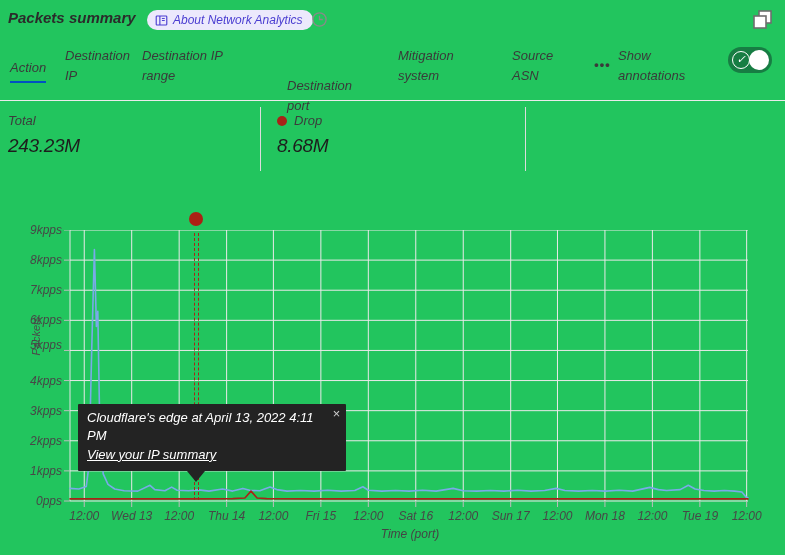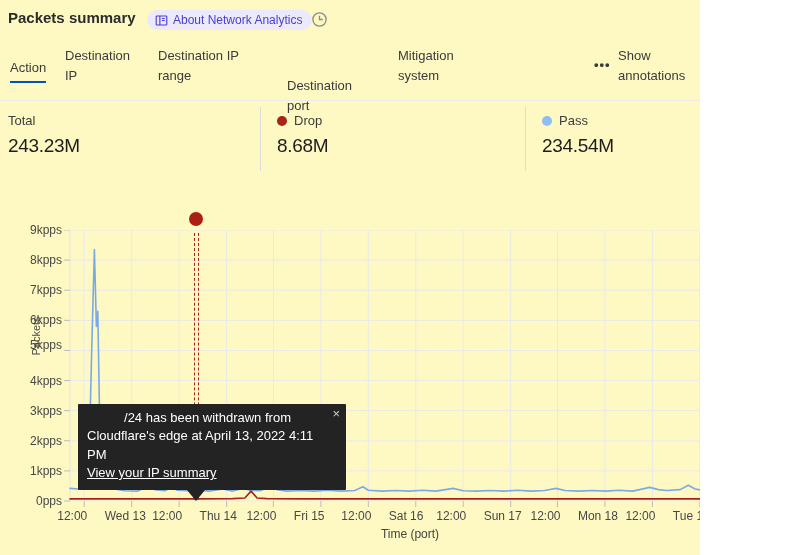--- a/index.html
+++ b/index.html
@@ -1,31 +1,31 @@
 <!DOCTYPE html>
 <html><head>
 <meta charset="utf-8">
 <style>
   * { margin:0; padding:0; box-sizing:border-box; }
   html,body { background:#fff; }
   body { font-family:"Liberation Sans", sans-serif; color:#313131; }
-  .app { position:relative; width:700px; height:555px; background:#fef9c3; overflow:hidden; }
+  .app { position:relative; width:785px; height:555px; background:#22c55e; overflow:hidden;font-style:italic; }
 
   
   .hdr-title { position:absolute; left:8px; top:9px; font-size:15px; font-weight:bold; color:#2b2b2b; }
   .hdr-badge { position:absolute; left:147px; top:10px; height:20px; display:flex; align-items:center; gap:5px;
                background:#ece9fc; border-radius:10px; padding:0 10px 0 8px; font-size:12px; color:#4a3dd1; cursor:pointer; }
   .hdr-clock { position:absolute; left:311px; top:11px; width:17px; height:17px; cursor:pointer; }
   .hdr-expand { position:absolute; left:751px; top:8px; width:24px; height:24px; cursor:pointer; }
 
   
   .tab { position:absolute; top:46px; font-size:13px; line-height:1.55; color:#3a3a3a; cursor:pointer; }
   .tab-action { left:10px; top:58px; padding-bottom:3px; border-bottom:2px solid #0051c3; }
   .tab-dip    { left:65px;  width:76px; }
-  .tab-diprange { left:158px; width:92px; }
+  .tab-diprange { left:142px; width:92px; }
   .tab-dport  { left:287px; width:82px;margin-top:30px; }
   .tab-msys   { left:398px; width:82px; }
   .tab-sasn   { left:512px; width:56px; }
   .tab-more   { position:absolute; left:594px; top:57px; font-size:13px; font-weight:bold; letter-spacing:1px;
                 color:#3a3a3a; cursor:pointer; }
   .tab-annot  { left:618px; width:88px; cursor:default; }
   .toggle { position:absolute; left:728px; top:47px; width:44px; height:26px; background:#177d43;
             border-radius:13px; cursor:pointer; }
   .toggle-check { position:absolute; left:4px; top:4px; width:18px; height:18px; border:1.5px solid #fff;
                   border-radius:50%; color:#fff; font-size:11px; line-height:15px; text-align:center; }
@@ -36,21 +36,21 @@
   .stat-div { position:absolute; top:6px; height:64px; width:1px; background:#dcdcdc; }
   .stat { position:absolute; top:12px; }
   .stat-label-row { display:flex; align-items:center; gap:7px; font-size:13px; color:#3c3c3c; }
   .stat-dot { width:10px; height:10px; border-radius:50%; display:inline-block; }
   .stat-value { margin-top:7px; font-size:19px; color:#1d1d1d; letter-spacing:-0.3px; }
 
   
   .ylab { position:absolute; left:6px; top:330px; font-size:11px; color:#4a4a4a;
           transform:rotate(-90deg); transform-origin:center; width:60px; text-align:center; }
   .ytick { position:absolute; left:16px; width:46px; text-align:right; font-size:12px; color:#474747; }
-  .xtick { position:absolute; top:509px; width:54px; font-size:12px; color:#474747; }
+  .xtick { position:absolute; top:509px; width:54px; text-align:center; font-size:12px; color:#474747; }
   .xlab { position:absolute; left:340px; top:527px; width:140px; text-align:center; font-size:12px; color:#444; }
   .plot-svg { position:absolute; left:64px; top:230px; }
 
   
   .annot-line { position:absolute; top:233px; height:267px; width:5px;
                 border-left:1.5px dashed #a82318; border-right:1.5px dashed #a82318; z-index:2; }
   .annot-dot { position:absolute; top:212px; width:14px; height:14px; border-radius:50%; background:#ab2014; z-index:3; }
 
   
   .tooltip { position:absolute; left:78px; top:404px; width:268px; background:#232323; color:#fff;
@@ -84,20 +84,21 @@
   <svg class="hdr-expand" viewBox="0 0 24 24">
     <rect x="8" y="3" width="12" height="12" fill="#fff" stroke="#6e6e6e" stroke-width="1.6"></rect>
     <rect x="3" y="8" width="12" height="12" fill="#fff" stroke="#6e6e6e" stroke-width="1.6"></rect>
   </svg>
 
   <div class="tab tab-action">Action</div>
   <div class="tab tab-dip">Destination IP</div>
   <div class="tab tab-diprange">Destination IP range</div>
   <div class="tab tab-dport">Destination port</div>
   <div class="tab tab-msys">Mitigation system</div>
+  <div class="tab tab-sasn">Source ASN</div>
   <div class="tab-more">•••</div>
   <div class="tab tab-annot">Show annotations</div>
   <div class="toggle">
     <span class="toggle-check">✓</span>
     <span class="toggle-knob"></span>
   </div>
 
   <div class="stats">
     <div class="stat-div" style="left:260px"></div>
     <div class="stat-div" style="left:525px"></div>
@@ -110,27 +111,20 @@
     </div>
 
     <div class="stat" style="left:277px">
       <div class="stat-label-row">
         <span class="stat-dot" style="background:#a82318"></span>
         <span>Drop</span>
       </div>
       <div class="stat-value">8.68M</div>
     </div>
 
-    <div class="stat" style="left:542px">
-      <div class="stat-label-row">
-        <span class="stat-dot" style="background:#8cc0f0"></span>
-        <span>Pass</span>
-      </div>
-      <div class="stat-value">234.54M</div>
-    </div>
   </div>
 
   <div class="ylab">Packets</div>
   <svg class="plot-svg" id="plot" width="690" height="278">
       <line x1="6" y1="0" x2="6" y2="271" stroke="#e4e4e4" stroke-width="1"></line>
       <line x1="6" y1="0" x2="684" y2="0" stroke="#e9e9e9" stroke-width="1"></line>
       <line x1="0" y1="0" x2="6" y2="0" stroke="#bdbdbd" stroke-width="1"></line>
       <line x1="6" y1="30.111111111111114" x2="684" y2="30.111111111111114" stroke="#e9e9e9" stroke-width="1"></line>
       <line x1="0" y1="30.111111111111114" x2="6" y2="30.111111111111114" stroke="#bdbdbd" stroke-width="1"></line>
       <line x1="6" y1="60.22222222222223" x2="684" y2="60.22222222222223" stroke="#e9e9e9" stroke-width="1"></line>
@@ -209,19 +203,18 @@
       <div class="xtick" style="left: 672.862px;">Tue 19</div>
       <div class="xtick" style="left: 719.644px;">12:00</div>
     </div>
   <div class="xlab">Time (port)</div>
 
   <div class="annot-line" id="annot-line" style="left: 193.608px;"></div>
   <div class="annot-dot" id="annot-dot" style="left: 189.108px; background: rgb(171, 32, 20);"></div>
 
   <div class="tooltip">
     <div class="tooltip-close">×</div>
-    <div class="tooltip-line1">/24 has been withdrawn from</div>
     <div>Cloudflare's edge at April 13, 2022 4:11 PM</div>
     <div><span class="tooltip-link">View your IP summary</span></div>
     <div class="tooltip-tail"></div>
   </div>
 
 </div>
 
 </body></html>

